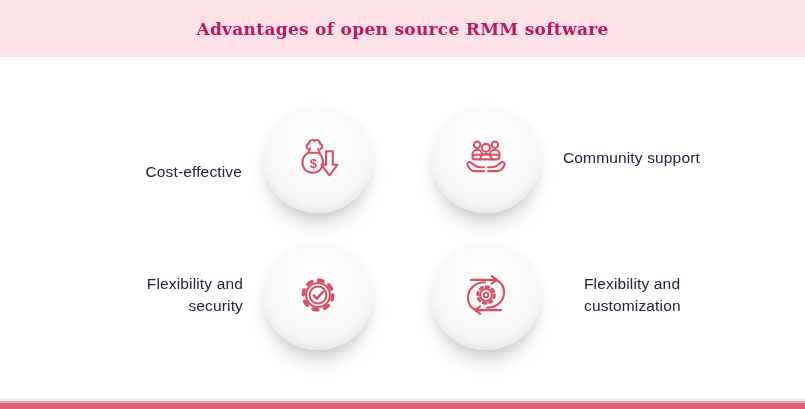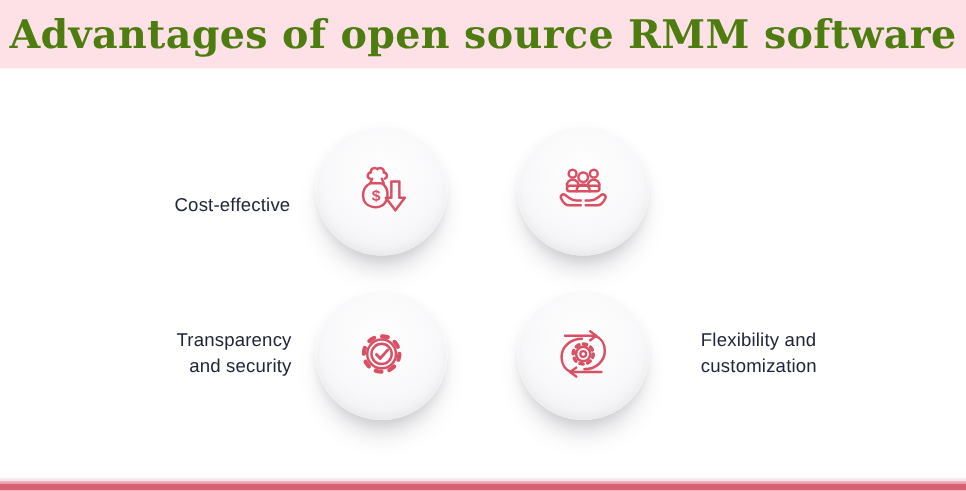--- a/index.html
+++ b/index.html
@@ -18,23 +18,23 @@
     left: 0; top: 0;
     width: 805px; height: 57px;
     background: #FDE1E7;
     display: flex;
     align-items: center;
     justify-content: center;
   }
   .header h1 {
     font-family: "DejaVu Serif", serif;
     font-weight: bold;
-    font-size: 33px;
+    font-size: 17px;
     letter-spacing: 0.3px;
-    color: #4d7c0f;
+    color: #be185d;
   }
   
   .circle {
     position: absolute;
     width: 110px; height: 110px;
     border-radius: 50%;
     background: radial-gradient(circle at 50% 38%, #ffffff 0%, #f8f8fa 55%, #ebebee 100%);
     box-shadow:
       0 16px 20px -7px rgba(100,100,115,0.30),
       0 4px 8px rgba(0,0,0,0.05),
@@ -121,22 +121,23 @@
       <rect x="11" y="20.9" width="26" height="4.4" rx="2.2"></rect>
 
       <circle cx="24" cy="14.2" r="3.8"></circle>
       <path d="M18.6 25.3 a5.4 5.4 0 0 1 10.8 0"></path>
 
       <path d="M22 36.6 h-9 c-3.1 0 -5.3 -2.5 -6.7 -5.7 c-0.9 -2.2 1.5 -3.9 3.3 -2.5 l3.2 2.4 c1.7 1.3 3.8 2 6 2 h3.2"></path>
 
       <path d="M26 36.6 h9 c3.1 0 5.3 -2.5 6.7 -5.7 c0.9 -2.2 -1.5 -3.9 -3.3 -2.5 l-3.2 2.4 c-1.7 1.3 -3.8 2 -6 2 h-3.2"></path>
     </svg>
   </div>
+  <div class="label l2">Community support</div>
 
-  <div class="label right-align l3">Transparency and security</div>
+  <div class="label right-align l3">Flexibility and security</div>
   <div class="circle c3">
     <svg viewBox="0 0 48 48">
 
       <circle cx="24" cy="24" r="14.2" stroke-width="3.4" stroke-dasharray="4.6 6.55"></circle>
 
       <circle cx="24" cy="24" r="11.5"></circle>
 
       <circle cx="24" cy="24" r="8.1"></circle>
 
       <path d="M19.9 24.4 l3 3.1 l5.9 -6.6" stroke-width="2.4"></path>

